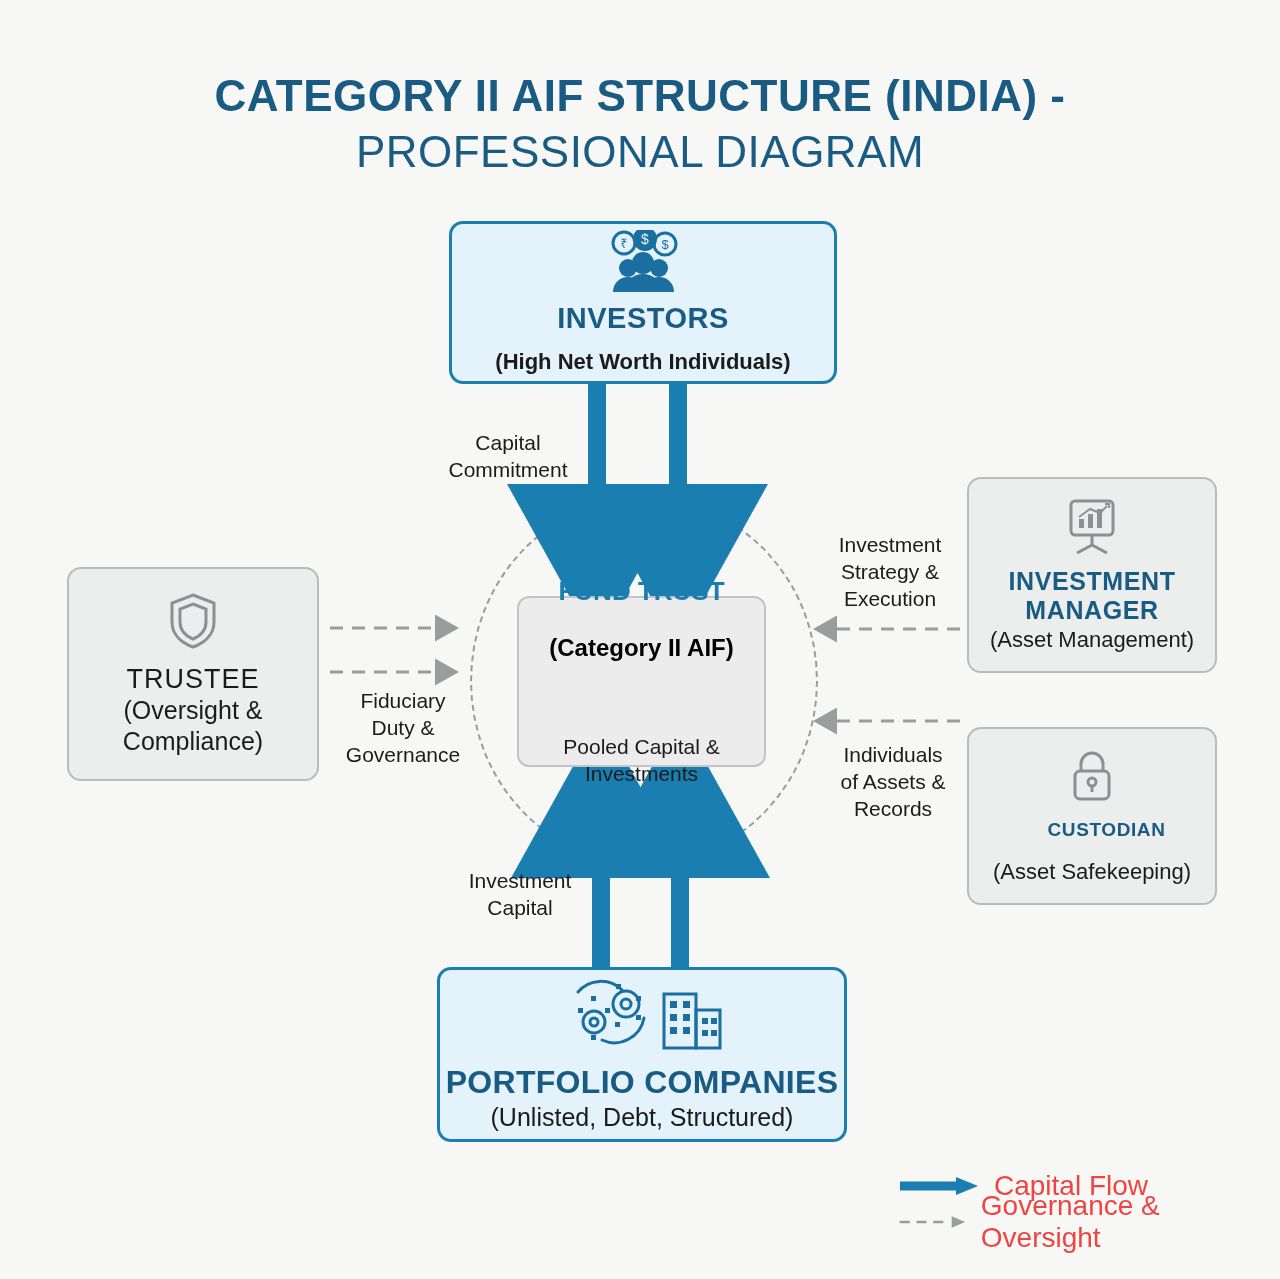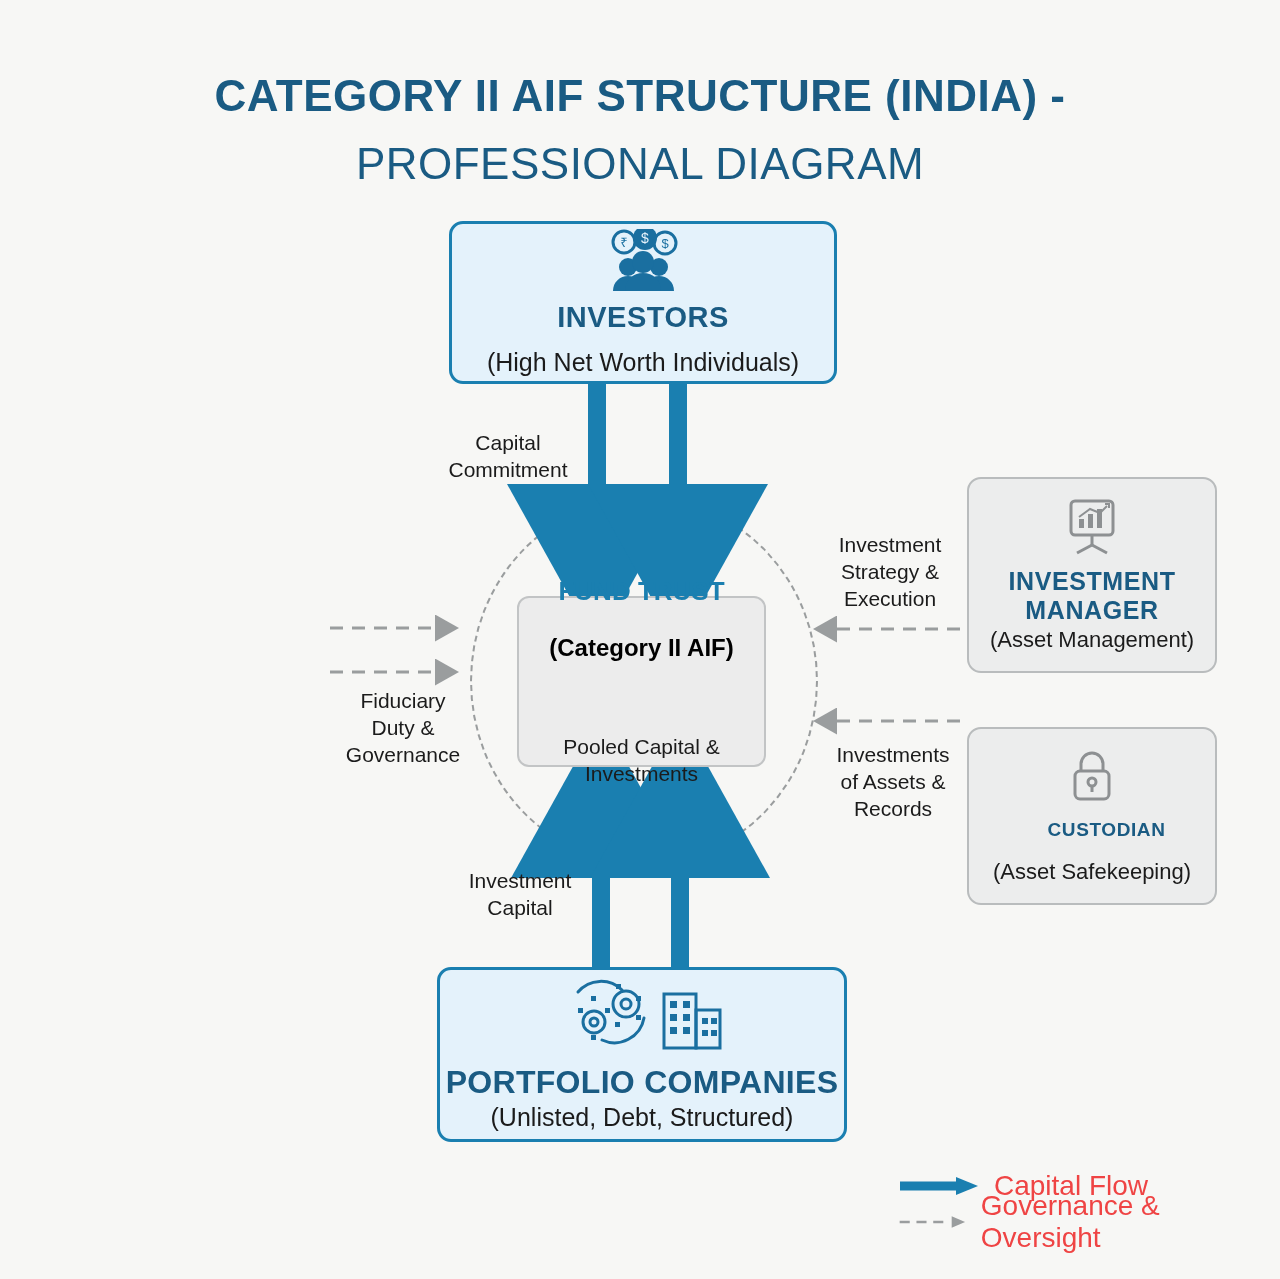--- a/index.html
+++ b/index.html
@@ -29,21 +29,20 @@
     text-align: center;
     color: #1a5b83;
     font-size: 44px;
     font-weight: bold;
     letter-spacing: 0.5px;
     line-height: 1.28;
   }
   .title .l2 {
     font-weight: normal;
     letter-spacing: 0.5px;
-    margin-top: 12px;
   }
 
   
   .node {
     position: absolute;
     box-sizing: border-box;
     border-radius: 14px;
     display: flex;
     flex-direction: column;
     align-items: center;
@@ -72,21 +71,21 @@
     color: #1b1b1b;
   }
 
   
   #investors {
     left: 449px; top: 221px;
     width: 388px; height: 163px;
   }
   #investors .icon { margin-bottom: 6px; }
   #investors .name { font-size: 29px; letter-spacing: 0.5px; }
-  #investors .sub  { font-size: 25px; margin-top: 14px; }
+  #investors .sub  { font-size: 22px; margin-top: 14px; font-weight: bold; }
 
   
   #fund {
     left: 517px; top: 596px;
     width: 249px; height: 171px;
     padding: 10px 6px;
   }
   #fund .l1 { font-size: 26px; color:#1a7fb0; font-weight: bold; }
   #fund .l2 { font-size: 24px; color:#000000; font-weight: bold; }
   #fund .divider {
@@ -248,20 +247,31 @@
     <div class="sub sub-dark">(High Net Worth Individuals)</div>
   </div>
 
   <div class="node node-fund" id="fund">
     <div class="l1">FUND TRUST</div>
     <div class="l2">(Category II AIF)</div>
     <div class="divider"></div>
     <div class="l3">Pooled Capital &amp; Investments</div>
   </div>
 
+  <div class="node node-grey" id="trustee">
+    <div class="icon">
+      <svg width="50" height="58" viewBox="0 0 50 58" aria-hidden="true">
+        <path d="M25 3 L46 11 V30 C46 43 36 51 25 55 C14 51 4 43 4 30 V11 Z" fill="none" stroke="#8d9092" stroke-width="3"></path>
+        <path d="M25 12 L38 17 V30 C38 39 32 44 25 47 C18 44 12 39 12 30 V17 Z" fill="none" stroke="#8d9092" stroke-width="3"></path>
+      </svg>
+    </div>
+    <div class="name sub-dark">TRUSTEE</div>
+    <div class="sub sub-dark">(Oversight &amp;</div>
+    <div class="sub sub-dark">Compliance)</div>
+  </div>
 
   <div class="node node-grey" id="manager">
     <div class="icon">
       <svg width="66" height="60" viewBox="0 0 66 60" aria-hidden="true">
         <rect x="12" y="4" width="42" height="34" rx="4" fill="none" stroke="#8d9092" stroke-width="3"></rect>
         <rect x="20" y="22" width="5" height="9" fill="#8d9092"></rect>
         <rect x="29" y="17" width="5" height="14" fill="#8d9092"></rect>
         <rect x="38" y="12" width="5" height="19" fill="#8d9092"></rect>
         <path d="M20 20 L31 12 L41 16 L48 9" fill="none" stroke="#8d9092" stroke-width="2"></path>
         <path d="M46 7 l4 0 l0 4" fill="none" stroke="#8d9092" stroke-width="2"></path>
@@ -347,21 +357,21 @@
     <div>Capital</div>
   </div>
 
   <div class="edge-label" id="lbl-strategy">
     <div>Investment</div>
     <div>Strategy &amp;</div>
     <div>Execution</div>
   </div>
 
   <div class="edge-label" id="lbl-safekeeping">
-    <div>Investments</div>
+    <div>Individuals</div>
     <div>of Assets &amp;</div>
     <div>Records</div>
   </div>
 
   <div id="legend">
     <div class="legend-row">
       <svg width="82" height="20" viewBox="0 0 82 20">
         <line x1="2" y1="10" x2="58" y2="10" stroke="#1a7fb0" stroke-width="9"></line>
         <path d="M58,1 L80,10 L58,19 z" fill="#1a7fb0"></path>
       </svg>

